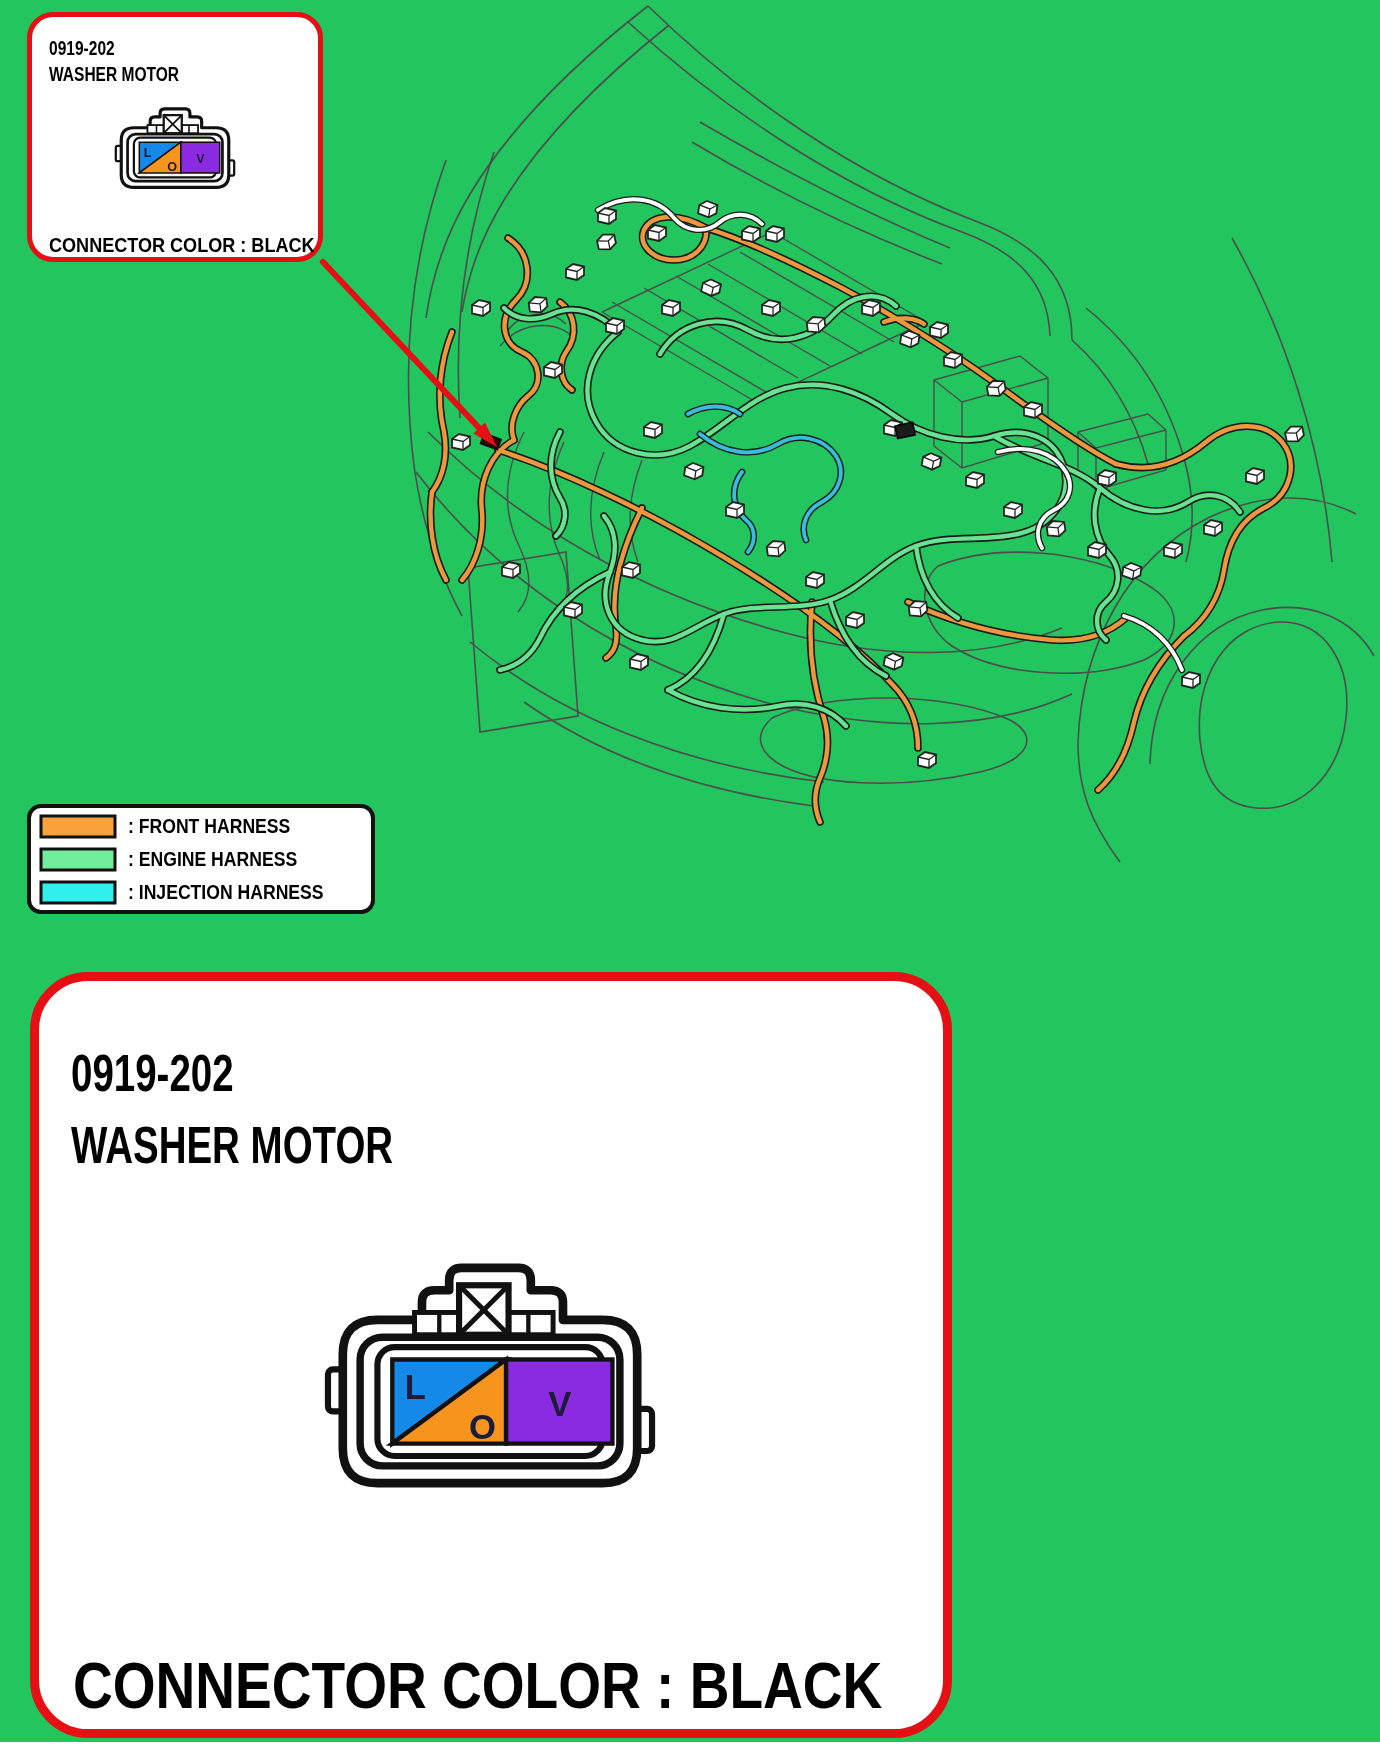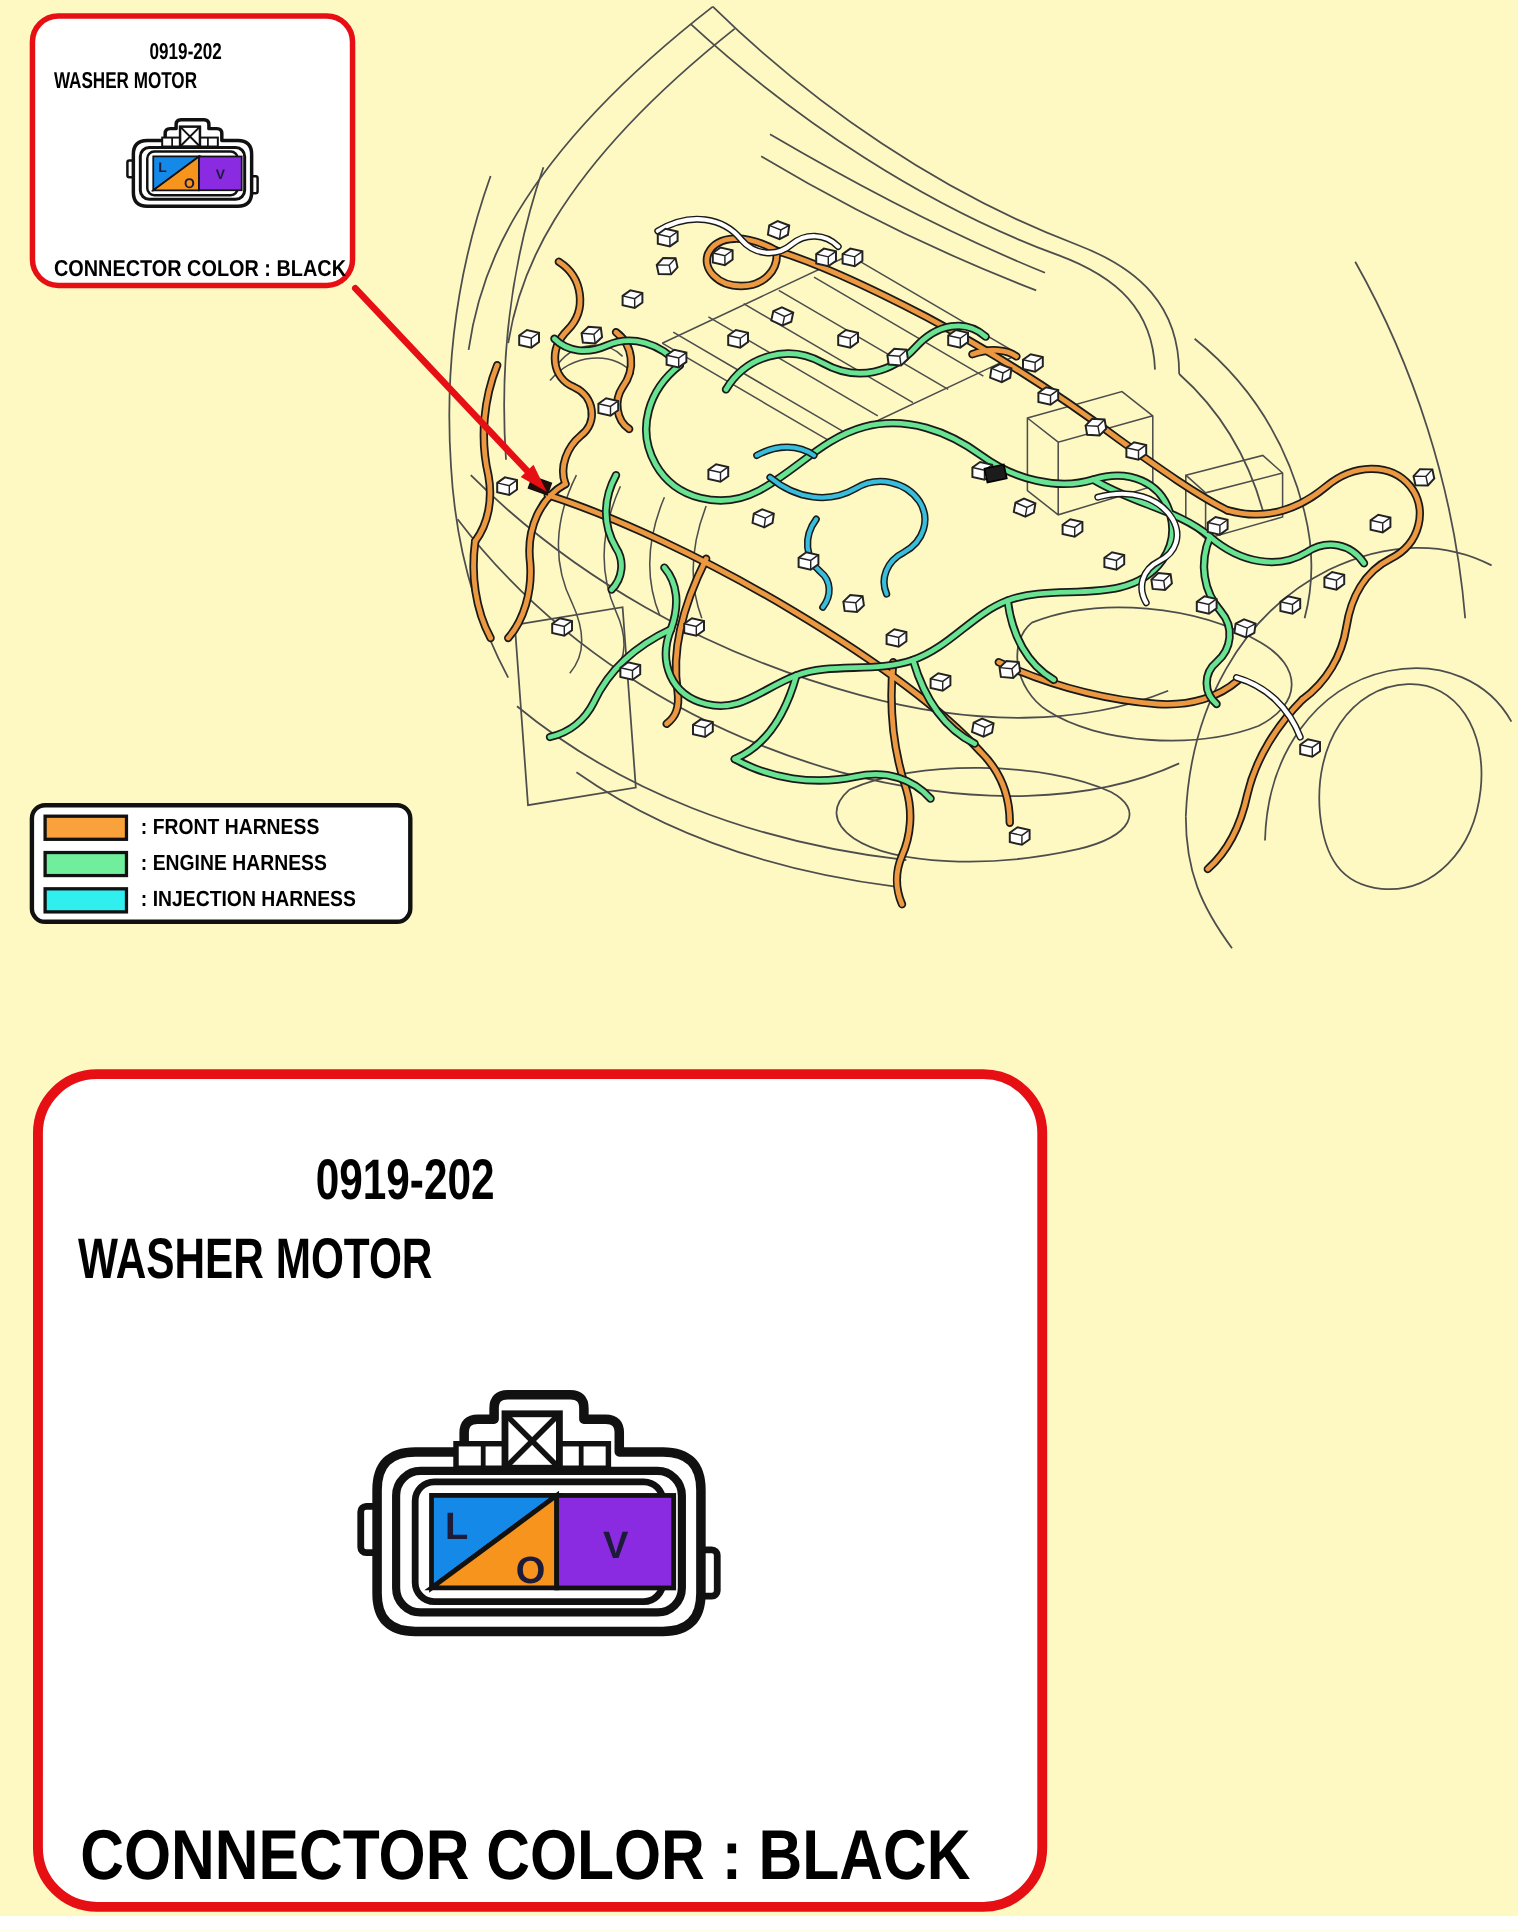--- a/index.html
+++ b/index.html
@@ -1,33 +1,33 @@
 <!DOCTYPE html>
 <html style="--accent-red: #E50F14;"><head>
 <meta charset="utf-8">
 <style>
   html,body{margin:0;padding:0;background:#fff;}
   #page{
-    position:relative;width:1380px;height:1742px;background:#fef9c3;overflow:hidden;
-    font-family:"Liberation Sans","DejaVu Sans",sans-serif;color:#000;text-align:right;
+    position:relative;width:1380px;height:1742px;background:#22c55e;overflow:hidden;
+    font-family:"Liberation Sans","DejaVu Sans",sans-serif;color:#000;
   }
   .condensed{display:inline-block;transform:scaleX(.80);transform-origin:0 50%;white-space:nowrap;}
   
   #bay-svg{position:absolute;left:0;top:0;pointer-events:none;}
   
   #callout-small{
     position:absolute;left:27px;top:12px;width:296px;height:250px;
     border:5px solid var(--accent-red,#E50F14);border-radius:26px;background:#fff;box-sizing:border-box;
   }
   #callout-small .title{position:absolute;left:17px;top:18px;font-size:21px;font-weight:bold;line-height:26px;}
   #callout-small .conn{position:absolute;left:82px;top:90px;width:122px;}
   #callout-small .ccolor{position:absolute;left:17px;top:216px;font-size:21px;font-weight:bold;}
   
   #legend{
-    position:absolute;left:27px;top:730px;width:348px;height:110px;
+    position:absolute;left:27px;top:804px;width:348px;height:110px;
     border:4px solid #111;border-radius:14px;background:#fff;box-sizing:border-box;
     display:flex;flex-direction:column;justify-content:center;gap:9px;padding:6px 8px;
   }
   .legend-row{display:flex;align-items:center;gap:11px;height:24px;}
   .legend-label{font-size:20px;font-weight:bold;}
   
   #detail-panel{
     position:absolute;left:30px;top:972px;width:922px;height:766px;
     border:9px solid var(--accent-red,#E50F14);border-radius:58px;background:#fff;box-sizing:border-box;
   }

